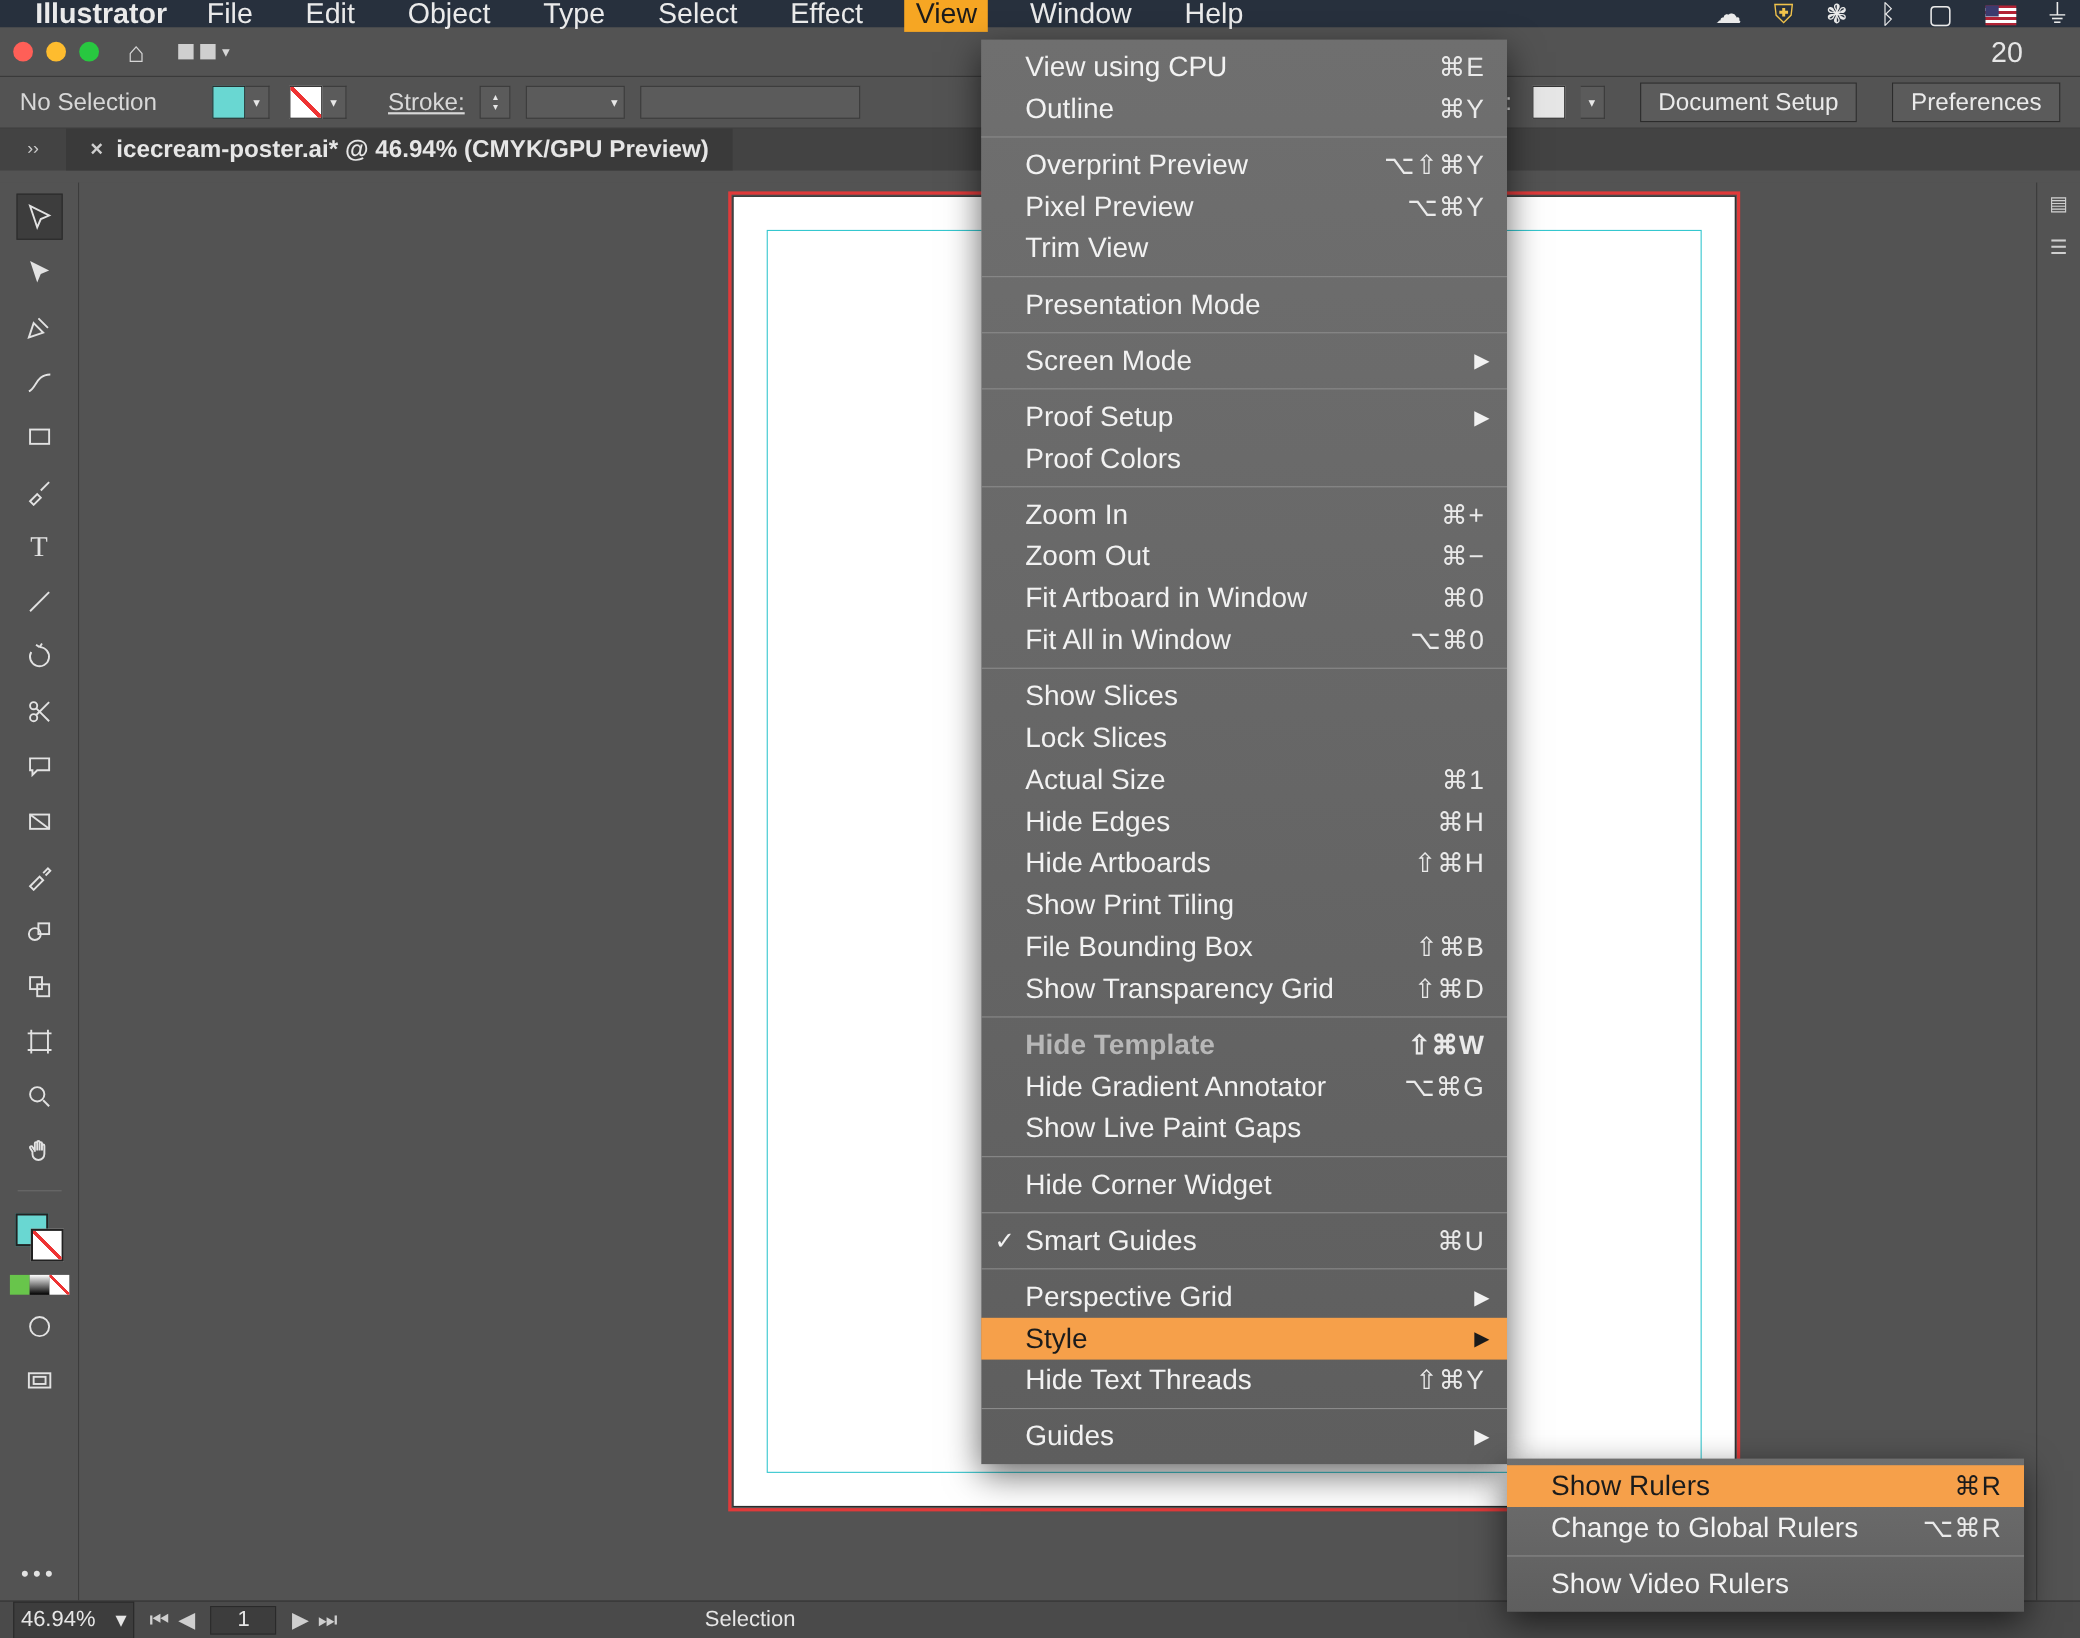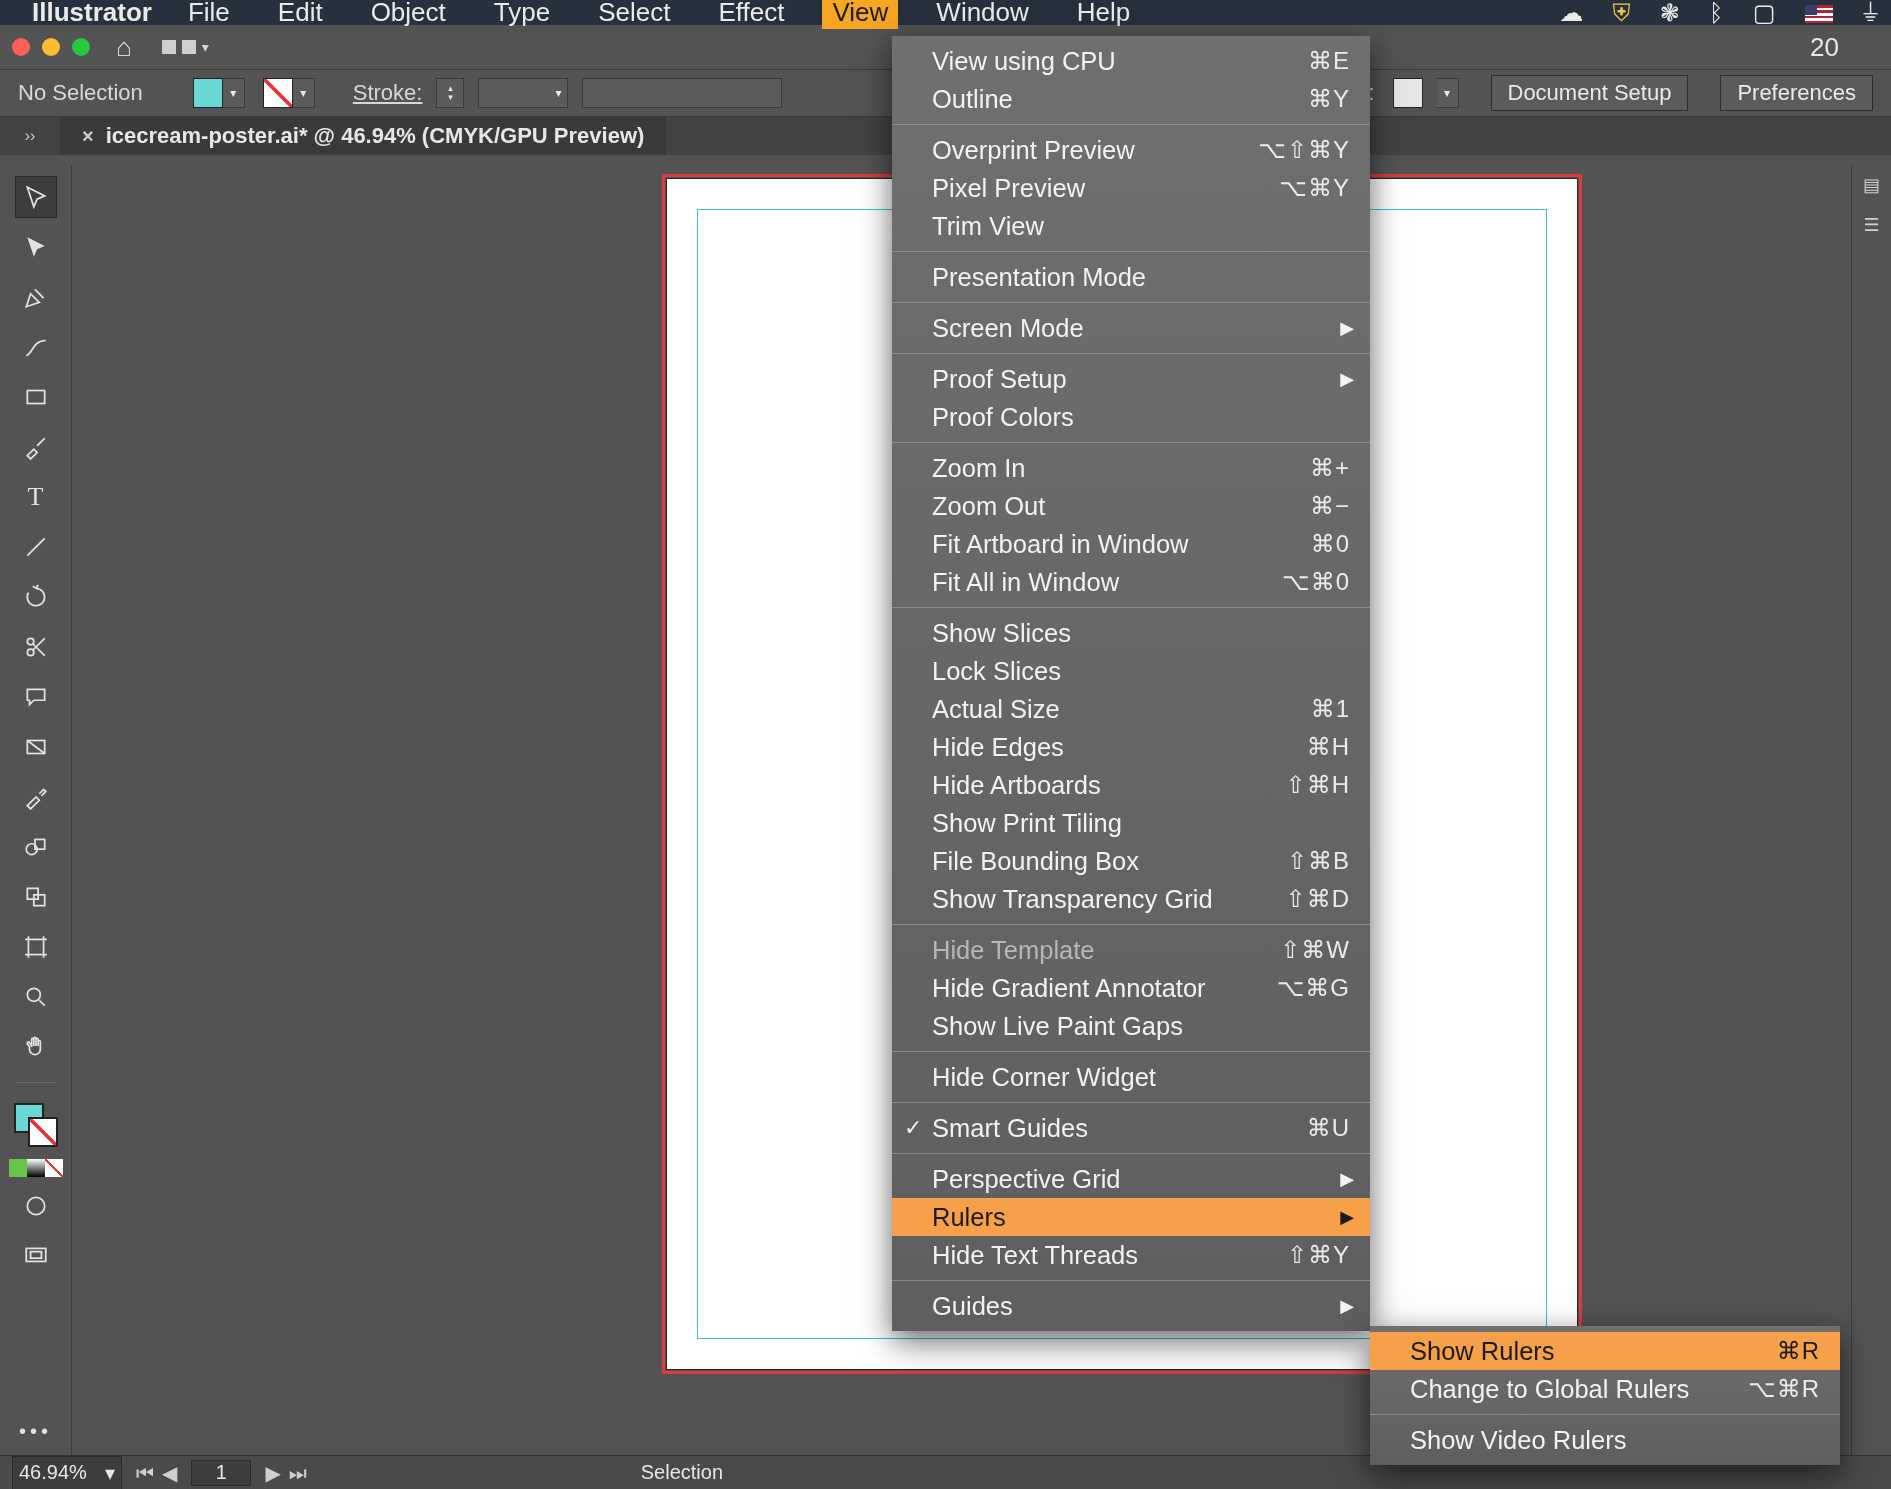--- a/index.html
+++ b/index.html
@@ -84,21 +84,21 @@
   .statusbar .tool-label { margin-left:320px; }
 
   
   .menu { position:absolute; background:linear-gradient(#6f6f6f,#5e5e5e); box-shadow:0 10px 30px rgba(0,0,0,.6); color:#f2f2f2; font-size:25.5px; }
   .view-menu { left:892px; top:36px; width:478px; padding:6px 0; }
   .menu-row { display:flex; align-items:center; height:38px; padding:0 20px 0 40px; position:relative; }
   .menu-row .lbl { flex:1; white-space:nowrap; }
   .menu-row .sc { color:#eaeaea; font-size:24px; letter-spacing:1px; }
   .menu-row .arrow { position:absolute; right:16px; font-size:18px; }
   .menu-row .check { position:absolute; left:12px; font-size:22px; }
-  .menu-row.disabled { color:#b7b7b7; }
+  .menu-row.disabled { color:#b7b7b7;font-weight:bold; }
   .menu-row.hl { background:#f6a04a; color:#1b1b1b; }
   .menu-row.hl .sc,.menu-row.hl .arrow{color:#1b1b1b;}
   .menu-sep { height:1px; background:#8a8a8a; margin:6px 0; }
   .submenu { left:1370px; top:1326px; width:470px; padding:6px 0; }
 </style>
 </head>
 <body>
 
 <div class="mac-menubar">
   <span class="apple"></span>
@@ -412,21 +412,21 @@
       <span class="check">✓</span>
       <span class="lbl">Smart Guides</span>
       <span class="sc">⌘U</span>
     </div>
     <div class="menu-sep"></div>
     <div class="menu-row">
       <span class="lbl">Perspective Grid</span>
       <span class="arrow">▶</span>
     </div>
     <div class="menu-row hl">
-      <span class="lbl">Rulers</span>
+      <span class="lbl">Style</span>
       <span class="arrow">▶</span>
     </div>
     <div class="menu-row">
       <span class="lbl">Hide Text Threads</span>
       <span class="sc">⇧⌘Y</span>
     </div>
     <div class="menu-sep"></div>
     <div class="menu-row">
       <span class="lbl">Guides</span>
       <span class="arrow">▶</span>

